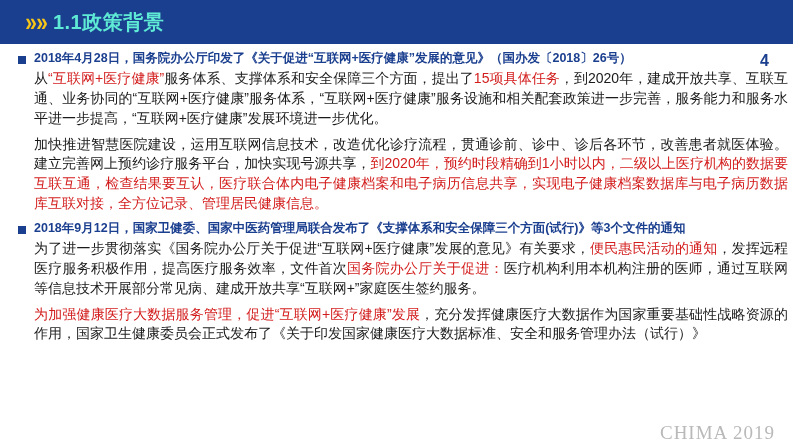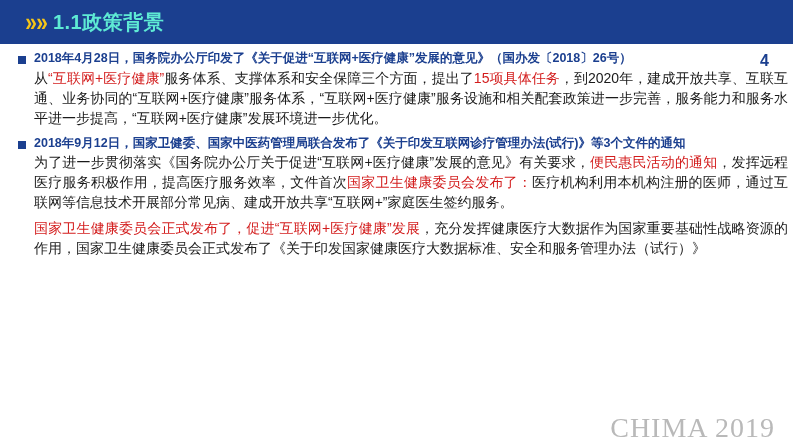--- a/index.html
+++ b/index.html
@@ -100,21 +100,21 @@
     text-align: justify;
   }
   .red {
     color: #d31c1c;
   }
   .watermark {
     position: absolute;
     right: 18px;
     bottom: 2px;
     font-family: "Liberation Serif", serif;
-    font-size: 28px;
+    font-size: 19px;
     color: #b9b9b9;
     letter-spacing: 1px;
   }
 </style>
 </head>
 <body>
 
 <div class="slide">
 
   <div class="header">
@@ -133,35 +133,38 @@
       <div class="item-head">
         <span class="bullet"></span>
         <span class="item-title">2018年4月28日，国务院办公厅印发了《关于促进“互联网+医疗健康”发展的意见》（国办发〔2018〕26号）</span>
       </div>
       <div class="item-body">
         <span>从</span><span class="red">“互联网+医疗健康”</span><span>服务体系、支撑体系和安全保障三个方面，提出了</span><span class="red">15项具体任务</span><span>，到2020年，建成开放共享、互联互通、业务协同的“互联网+医疗健康”服务体系，“互联网+医疗健康”服务设施和相关配套政策进一步完善，服务能力和服务水平进一步提高，“互联网+医疗健康”发展环境进一步优化。</span>
       </div>
     </div>
 
     <div class="item">
+      <div class="item-body">
+        <span>加快推进智慧医院建设，运用互联网信息技术，改造优化诊疗流程，贯通诊前、诊中、诊后各环节，改善患者就医体验。建立完善网上预约诊疗服务平台，加快实现号源共享，</span><span class="red">到2020年，预约时段精确到1小时以内，二级以上医疗机构的数据要互联互通，检查结果要互认，医疗联合体内电子健康档案和电子病历信息共享，实现电子健康档案数据库与电子病历数据库互联对接，全方位记录、管理居民健康信息。</span>
+      </div>
     </div>
 
     <div class="item">
       <div class="item-head">
         <span class="bullet"></span>
-        <span class="item-title">2018年9月12日，国家卫健委、国家中医药管理局联合发布了《关于印发互联网诊疗管理办法(试行)》等3个文件的通知</span>
+        <span class="item-title">2018年9月12日，国家卫健委、国家中医药管理局联合发布了《支撑体系和安全保障三个方面(试行)》等3个文件的通知</span>
       </div>
       <div class="item-body">
-        <span>为了进一步贯彻落实《国务院办公厅关于促进“互联网+医疗健康”发展的意见》有关要求，</span><span class="red">便民惠民活动的通知</span><span>，发挥远程医疗服务积极作用，提高医疗服务效率，文件首次</span><span class="red">国家卫生健康委员会发布了：</span><span>医疗机构利用本机构注册的医师，通过互联网等信息技术开展部分常见病、建成开放共享“互联网+”家庭医生签约服务。</span>
+        <span>为了进一步贯彻落实《国务院办公厅关于促进“互联网+医疗健康”发展的意见》有关要求，</span><span class="red">便民惠民活动的通知</span><span>，发挥远程医疗服务积极作用，提高医疗服务效率，文件首次</span><span class="red">国务院办公厅关于促进：</span><span>医疗机构利用本机构注册的医师，通过互联网等信息技术开展部分常见病、建成开放共享“互联网+”家庭医生签约服务。</span>
       </div>
     </div>
 
     <div class="item">
       <div class="item-body">
-        <span class="red">国家卫生健康委员会正式发布了，促进</span><span class="red">“互联网+医疗健康”</span><span class="red">发展</span><span>，充分发挥健康医疗大数据作为国家重要基础性战略资源的作用，国家卫生健康委员会正式发布了《关于印发国家健康医疗大数据标准、安全和服务管理办法（试行）》</span>
+        <span class="red">为加强健康医疗大数据服务管理，促进</span><span class="red">“互联网+医疗健康”</span><span class="red">发展</span><span>，充分发挥健康医疗大数据作为国家重要基础性战略资源的作用，国家卫生健康委员会正式发布了《关于印发国家健康医疗大数据标准、安全和服务管理办法（试行）》</span>
       </div>
     </div>
 
     <div class="item">
     </div>
 
   </div>
 
   <div class="watermark">CHIMA 2019</div>
 </div>

